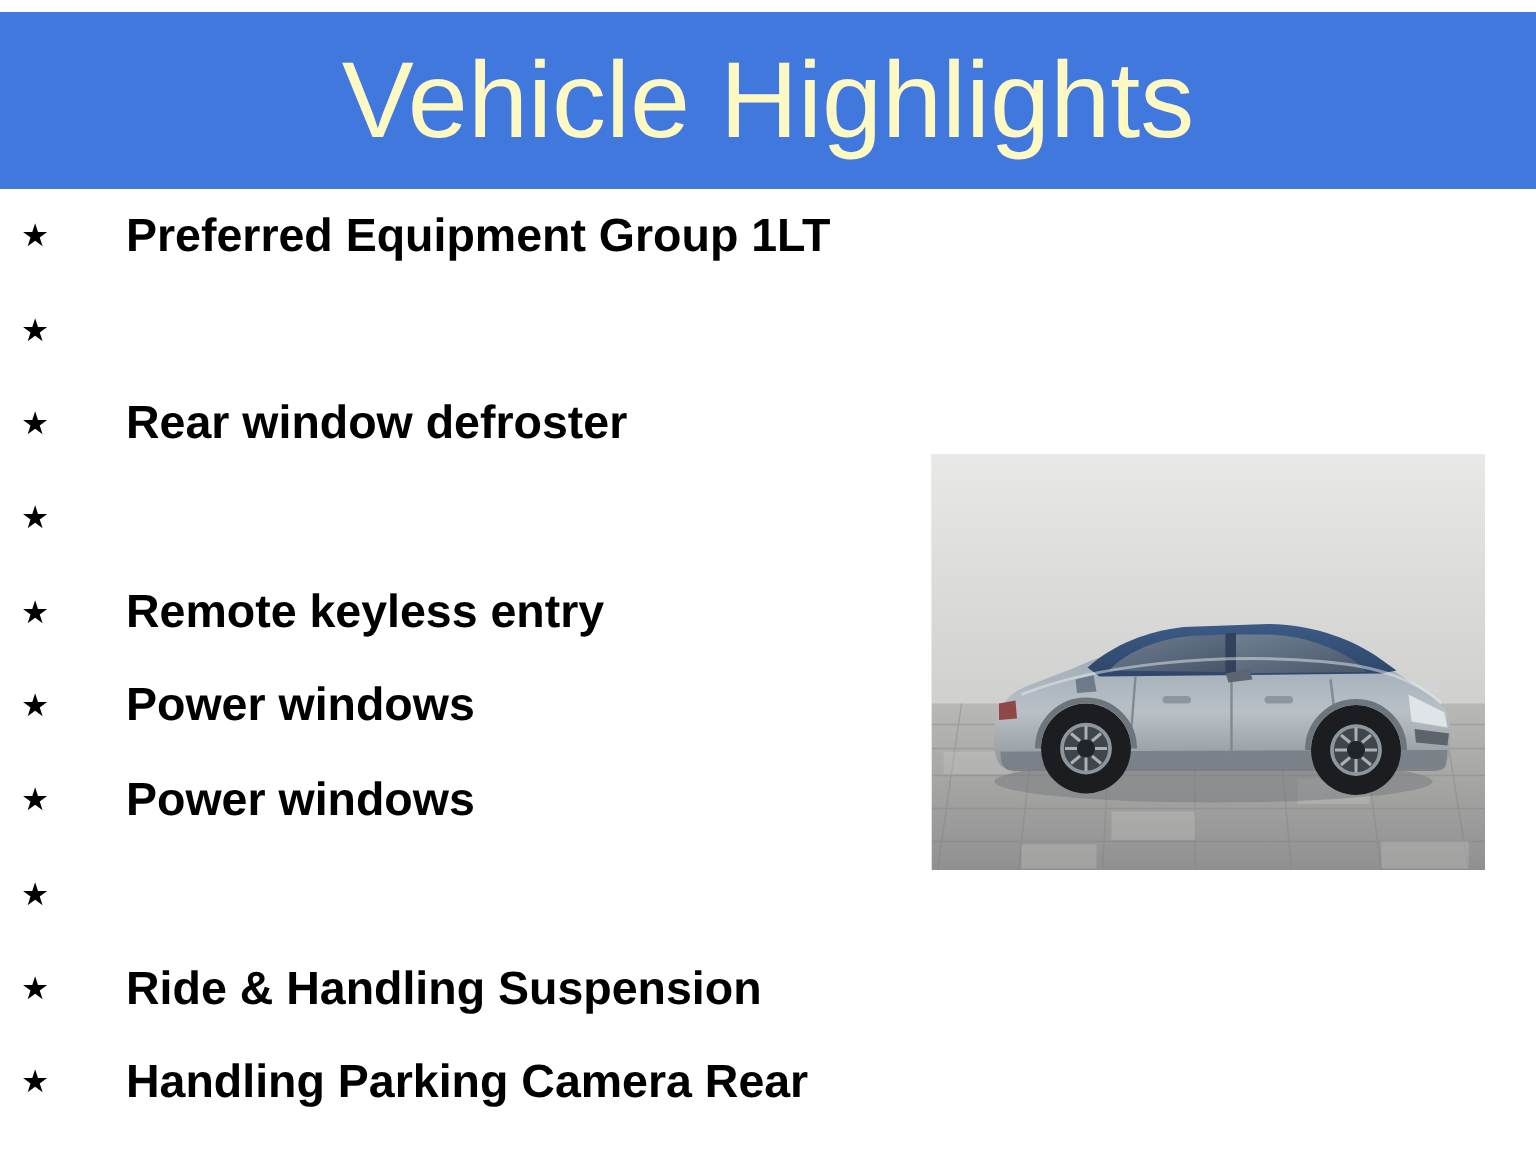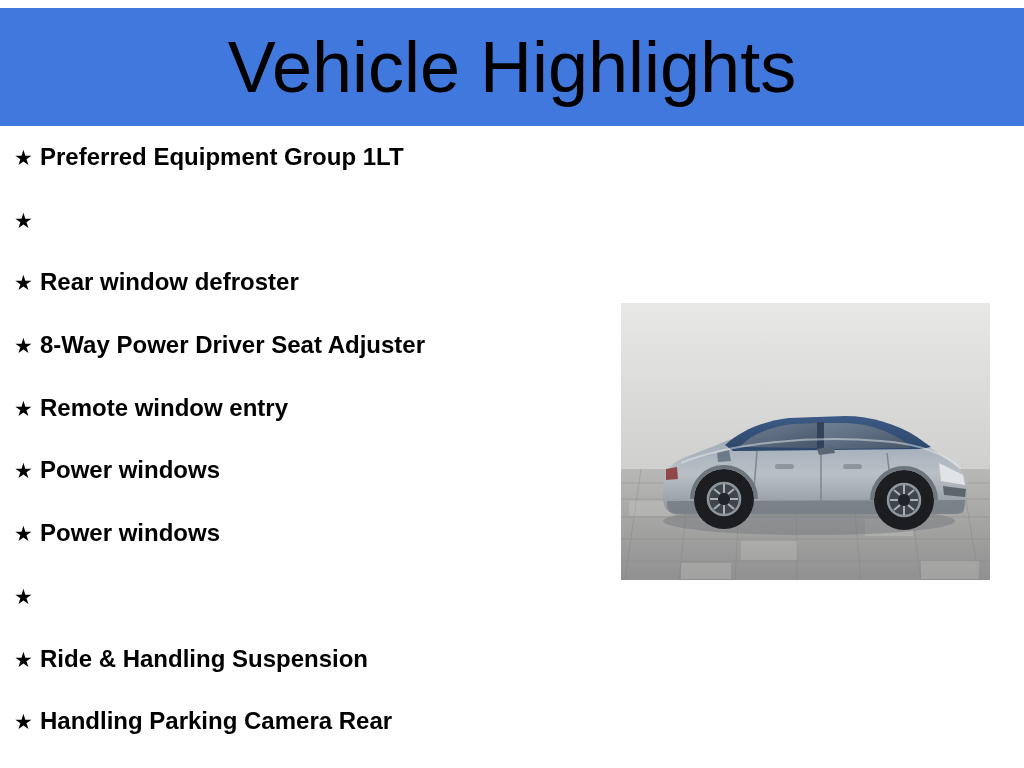--- a/index.html
+++ b/index.html
@@ -26,21 +26,21 @@
     left: 0;
     top: 8px;
     width: 1024px;
     height: 118px;
     background: #4178de;
     display: flex;
     align-items: center;
     justify-content: center;
   }
   .header-title {
-    color: #000000;
+    color: #fef9c3;
     font-size: 72px;
     font-weight: 400;
     line-height: 1;
     letter-spacing: 0px;
     font-family: "Liberation Sans", sans-serif;
     white-space: nowrap;
   }
   .content {
     position: absolute;
     left: 0;
@@ -66,26 +66,27 @@
   .bullet-star {
     width: 26px;
     flex: 0 0 26px;
     color: #000000;
     font-size: 21px;
     line-height: 26px;
     text-align: left;
     padding-top: 1px;
   }
   .item-label {
-    font-size: 24px;
+    font-size: 31px;
     font-weight: bold;
     color: #000000;
     line-height: 26px;
     font-family: "Liberation Sans", sans-serif;
     white-space: nowrap;
+    margin-left: 44px;
   }
   .vehicle-photo {
     position: absolute;
     left: 621px;
     top: 177px;
     width: 369px;
     height: 277px;
     overflow: hidden;
     background: #d8d8d8;
   }
@@ -113,25 +114,24 @@
       </li>
       <li class="highlight-item">
         <span class="bullet-star">★</span>
       </li>
       <li class="highlight-item">
         <span class="bullet-star">★</span>
         <span class="item-label">Rear window defroster</span>
       </li>
       <li class="highlight-item">
         <span class="bullet-star">★</span>
-        <span class="item-label">8-Way Power Driver Seat Adjuster</span>
-      </li>
-      <li class="highlight-item">
-        <span class="bullet-star">★</span>
-        <span class="item-label">Remote window entry</span>
+      </li>
+      <li class="highlight-item">
+        <span class="bullet-star">★</span>
+        <span class="item-label">Remote keyless entry</span>
       </li>
       <li class="highlight-item">
         <span class="bullet-star">★</span>
         <span class="item-label">Power windows</span>
       </li>
       <li class="highlight-item">
         <span class="bullet-star">★</span>
         <span class="item-label">Power windows</span>
       </li>
       <li class="highlight-item">

